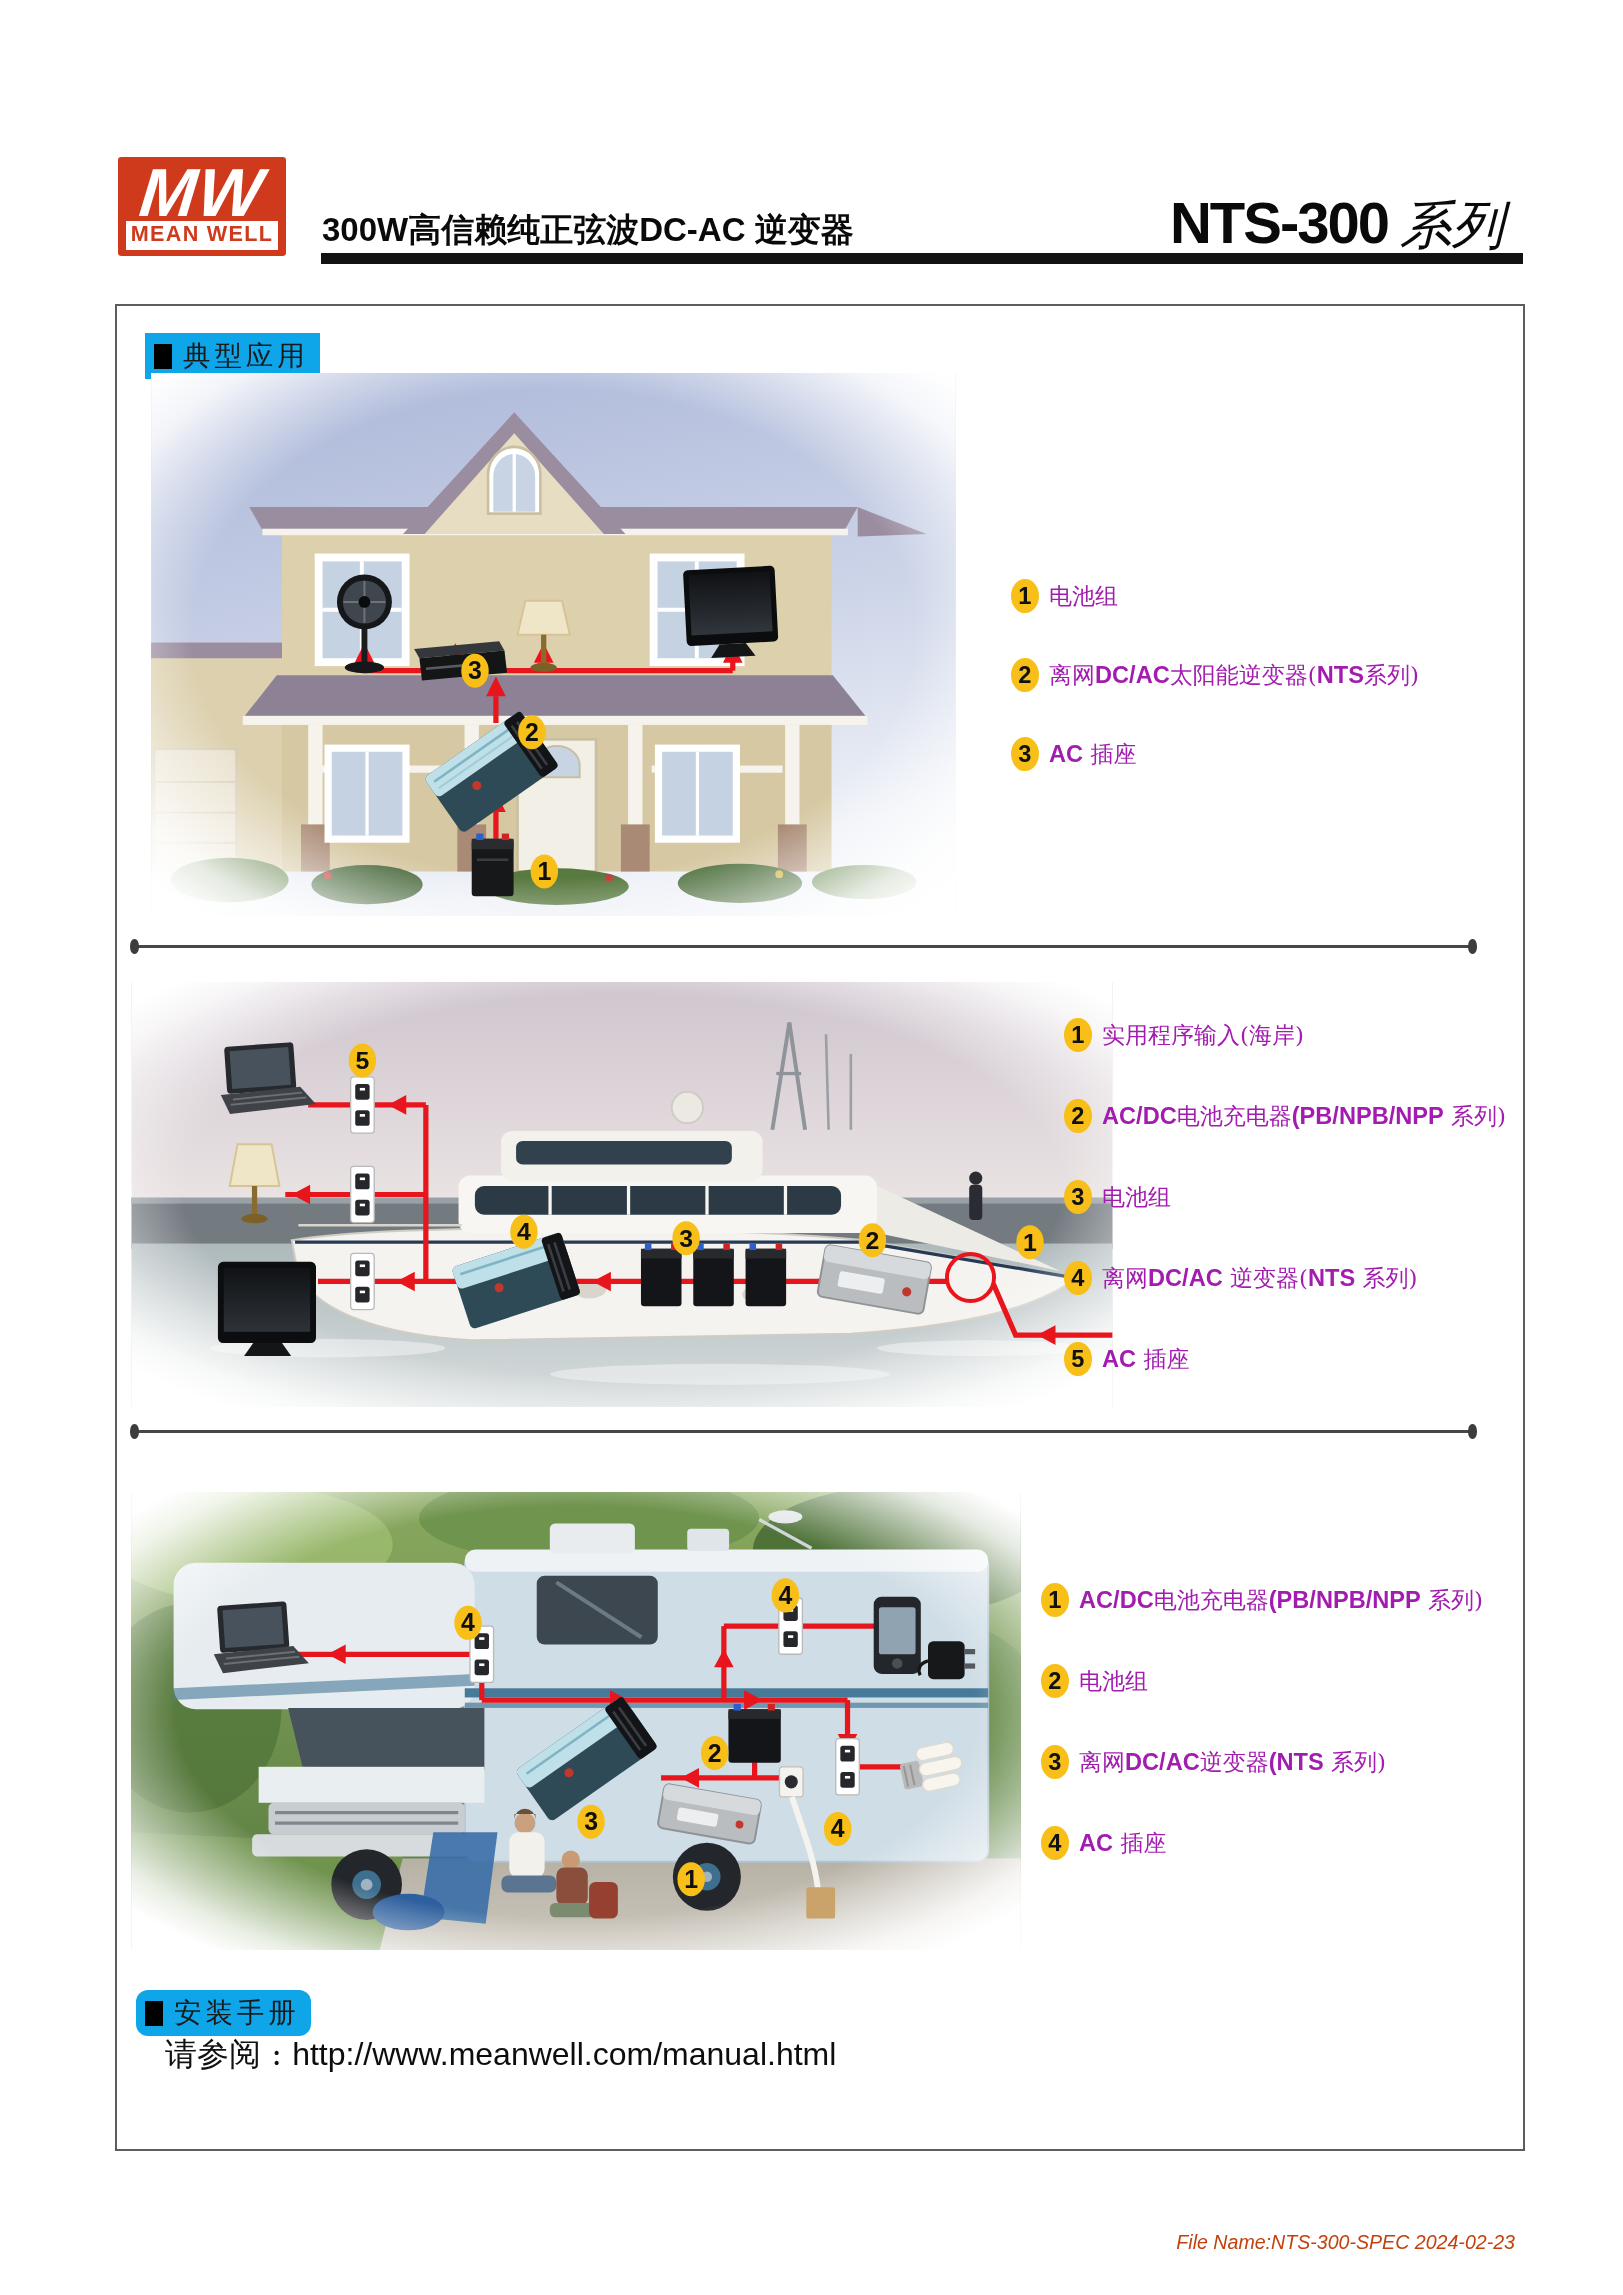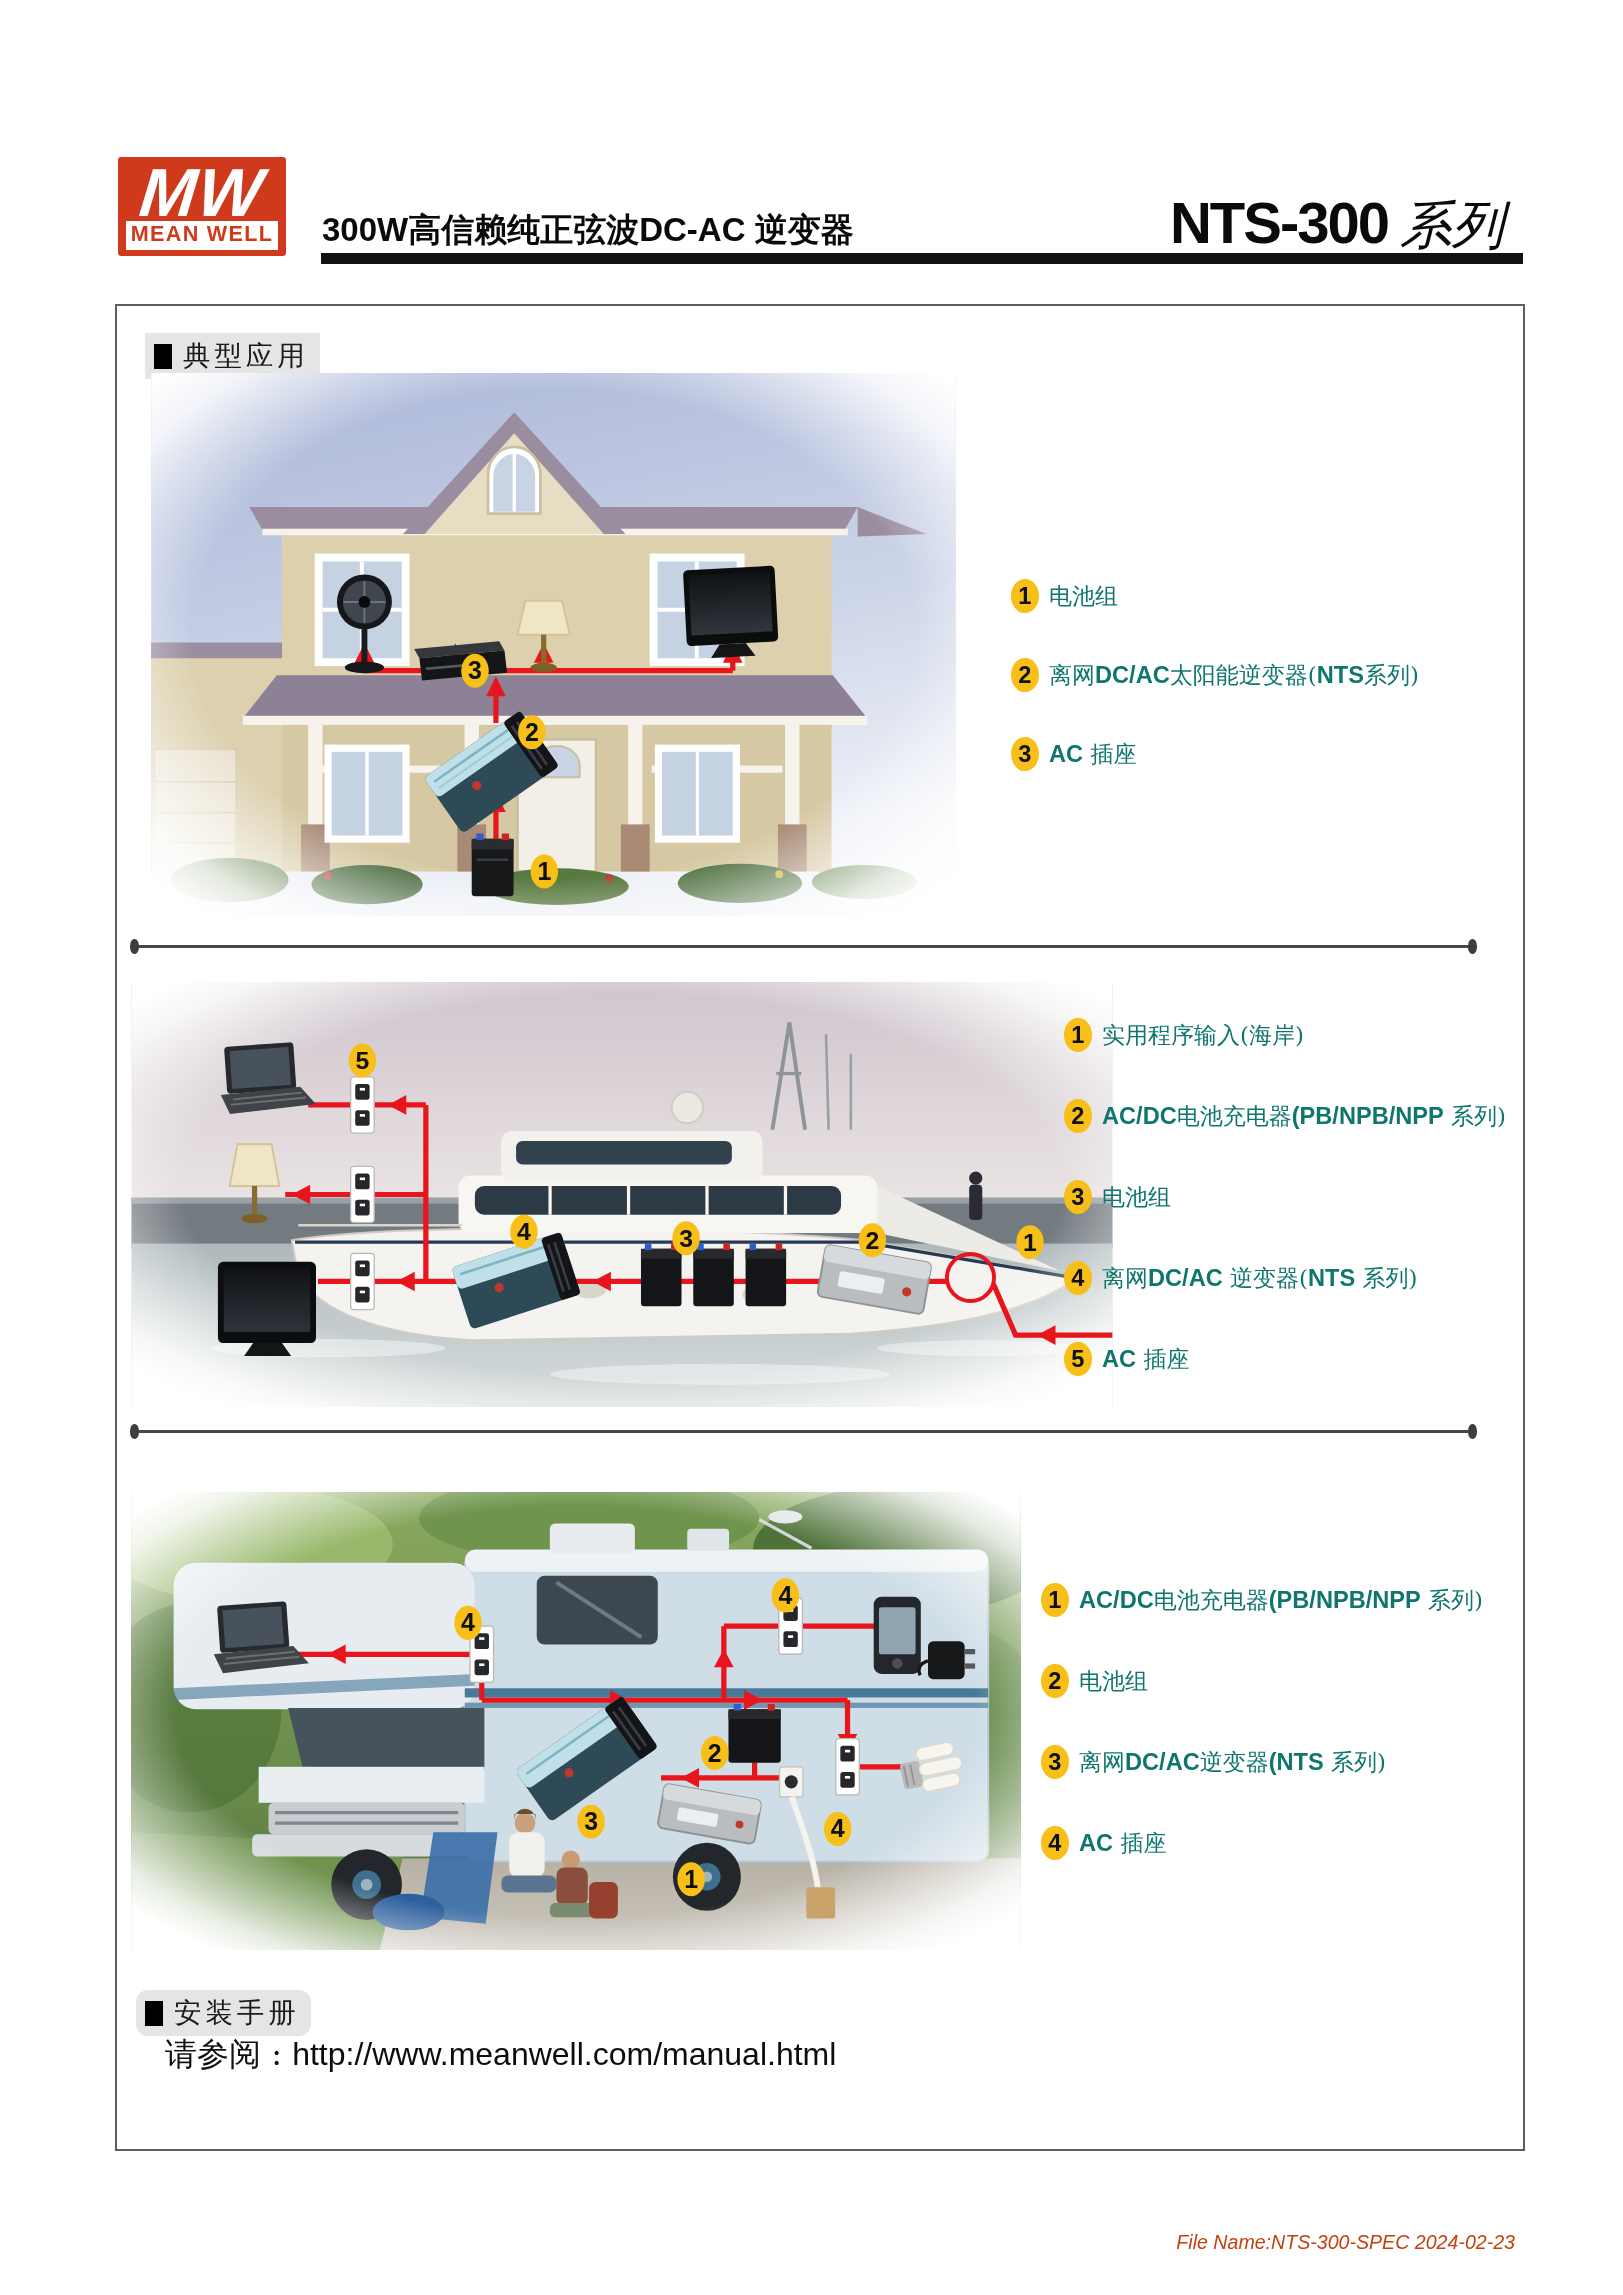--- a/index.html
+++ b/index.html
@@ -14,21 +14,21 @@
   .logo-band{position:absolute;left:7.9px;right:7.9px;bottom:6.5px;height:29px;background:#fff;
              display:flex;justify-content:center;}
   .logo-band span{font:700 21.6px "Liberation Sans",sans-serif;color:#cf3a1d;letter-spacing:1.3px;}
   .doc-title{left:322px;top:208px;font:700 33px "Liberation Sans","DejaVu Sans",sans-serif;color:#0a0a0a;}
   .series{right:119px;top:189px;display:flex;align-items:baseline;}
   .series-name{font:700 58px "Liberation Sans",sans-serif;letter-spacing:-2px;color:#0a0a0a;}
   .series-suffix{font:italic 400 52px "DejaVu Serif",serif;color:#0a0a0a;margin-left:12px;}
   .header-bar{left:321px;top:253px;width:1202px;height:10.5px;background:#121212;}
   
   .main-box{left:115px;top:304px;width:1406px;height:1843px;border:2px solid #5d5d5d;background:#fff;}
-  .section-label{background:#e5e5e5;display:inline-flex;align-items:center;gap:10.5px;
+  .section-label{background:#0ea5e9;display:inline-flex;align-items:center;gap:10.5px;
                  padding:5.2px 11.8px 5.2px 9.2px;justify-content:flex-end;}
   .section-square{width:18.3px;height:25px;background:#000;display:inline-block;}
   .section-label span.txt{font:400 27.5px "DejaVu Serif",serif;letter-spacing:3.9px;color:#1a1a1a;}
   .label-typical{left:145px;top:333px;}
   .label-manual{left:136px;top:1990px;border-radius:12px;}
   .manual-note{left:165px;top:2033px;font-size:32px;}
   .manual-note .chn{font-family:"DejaVu Serif",serif;}
   .manual-note .url{font-family:"Liberation Sans",sans-serif;color:#0d0d0d;text-decoration:none;}
   
   .divider{left:134px;width:1339px;height:2.6px;background:#474747;}
@@ -36,21 +36,21 @@
       border-radius:50%;background:#3d3d3d;}
   .divider:before{left:-3.9px;} .divider:after{right:-3.9px;}
   .divider-1{top:945px;} .divider-2{top:1430px;}
   
   .legend{display:flex;flex-direction:column;}
   .legend-row{display:flex;align-items:center;gap:10.5px;height:34px;margin-bottom:47px;}
   .legend--house .legend-row{margin-bottom:45px;}
   .badge{flex:0 0 27.5px;width:27.5px;height:34px;border-radius:50%;background:#f7bf17;
          display:flex;align-items:center;justify-content:center;
          font:700 23.6px "Liberation Sans",sans-serif;color:#111;}
-  .legend-label{white-space:nowrap;font-size:23px;color:#0f766e;}
+  .legend-label{white-space:nowrap;font-size:23px;color:#a21caf;}
   .legend-label .chn{font-family:"DejaVu Serif",serif;}
   .legend-label .lat{font-family:"Liberation Sans",sans-serif;font-weight:700;font-size:23.6px;text-align:right;}
   .legend--house{left:1011px;top:579px;}
   .legend--boat{left:1064px;top:1018px;}
   .legend--rv{left:1041px;top:1583px;}
   
   svg text.mnum{font:700 38px "Liberation Sans",sans-serif;fill:#101010;text-anchor:middle;}
   .scene{position:absolute;}
   .scene1{left:151px;top:373px;} .scene2{left:131px;top:982px;} .scene3{left:131px;top:1492px;}
   

